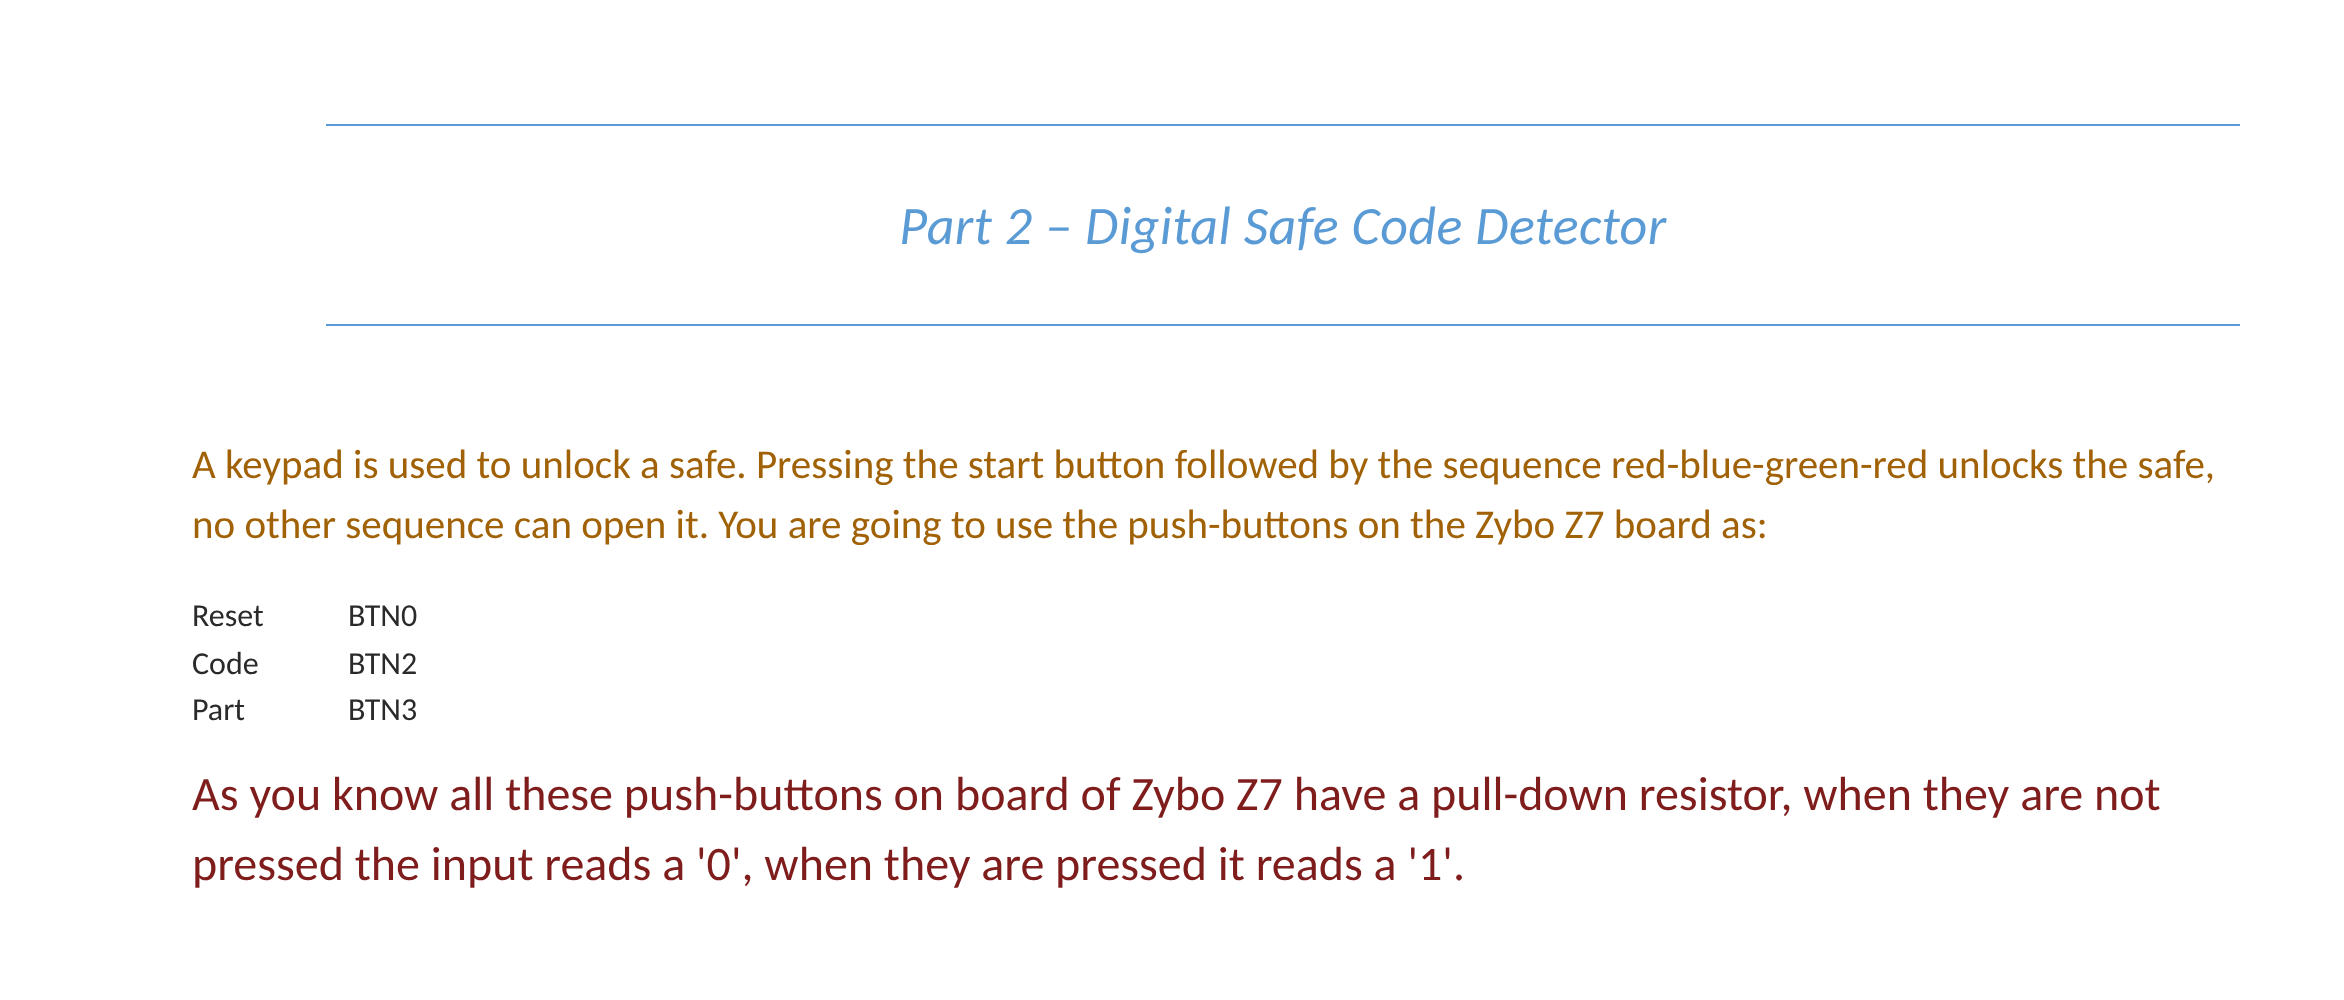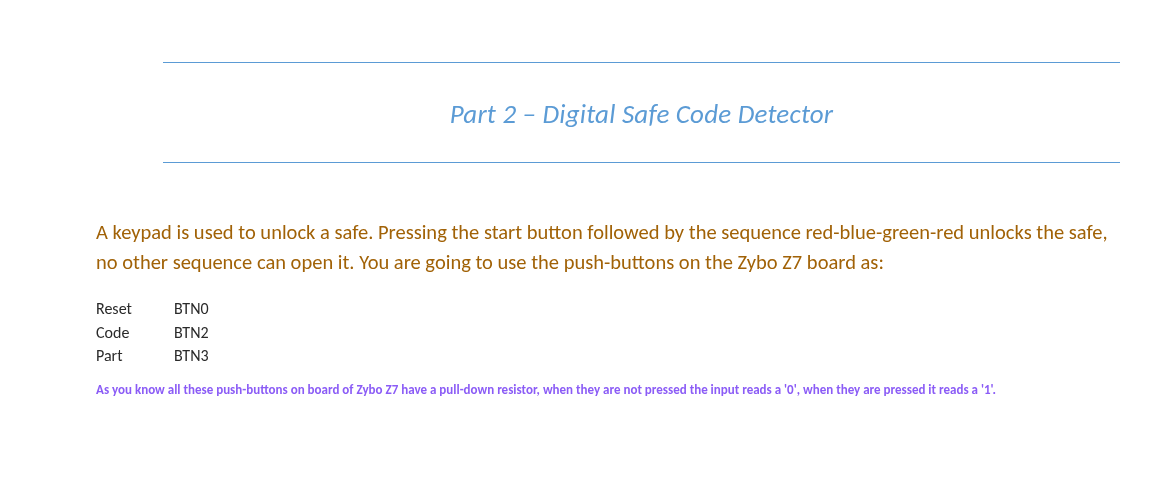--- a/index.html
+++ b/index.html
@@ -54,24 +54,23 @@
       padding: 0;
       vertical-align: top;
     }
     .mapping-table td.label {
       width: 68px;
     }
     .mapping-table td.value {
       padding-left: 10px;
     }
     .para2 {
-      font-size: 13px;
+      font-size: 24px;
       line-height: 1.45;
-      color: #8b5cf6;
-      font-weight: bold;
+      color: #7f1d1d;
     }
   </style>
 </head>
 <body>
 
 <div class="header-section">
   <hr class="rule">
   <h2 class="title">Part 2 – Digital Safe Code Detector</h2>
   <hr class="rule">
 </div>

